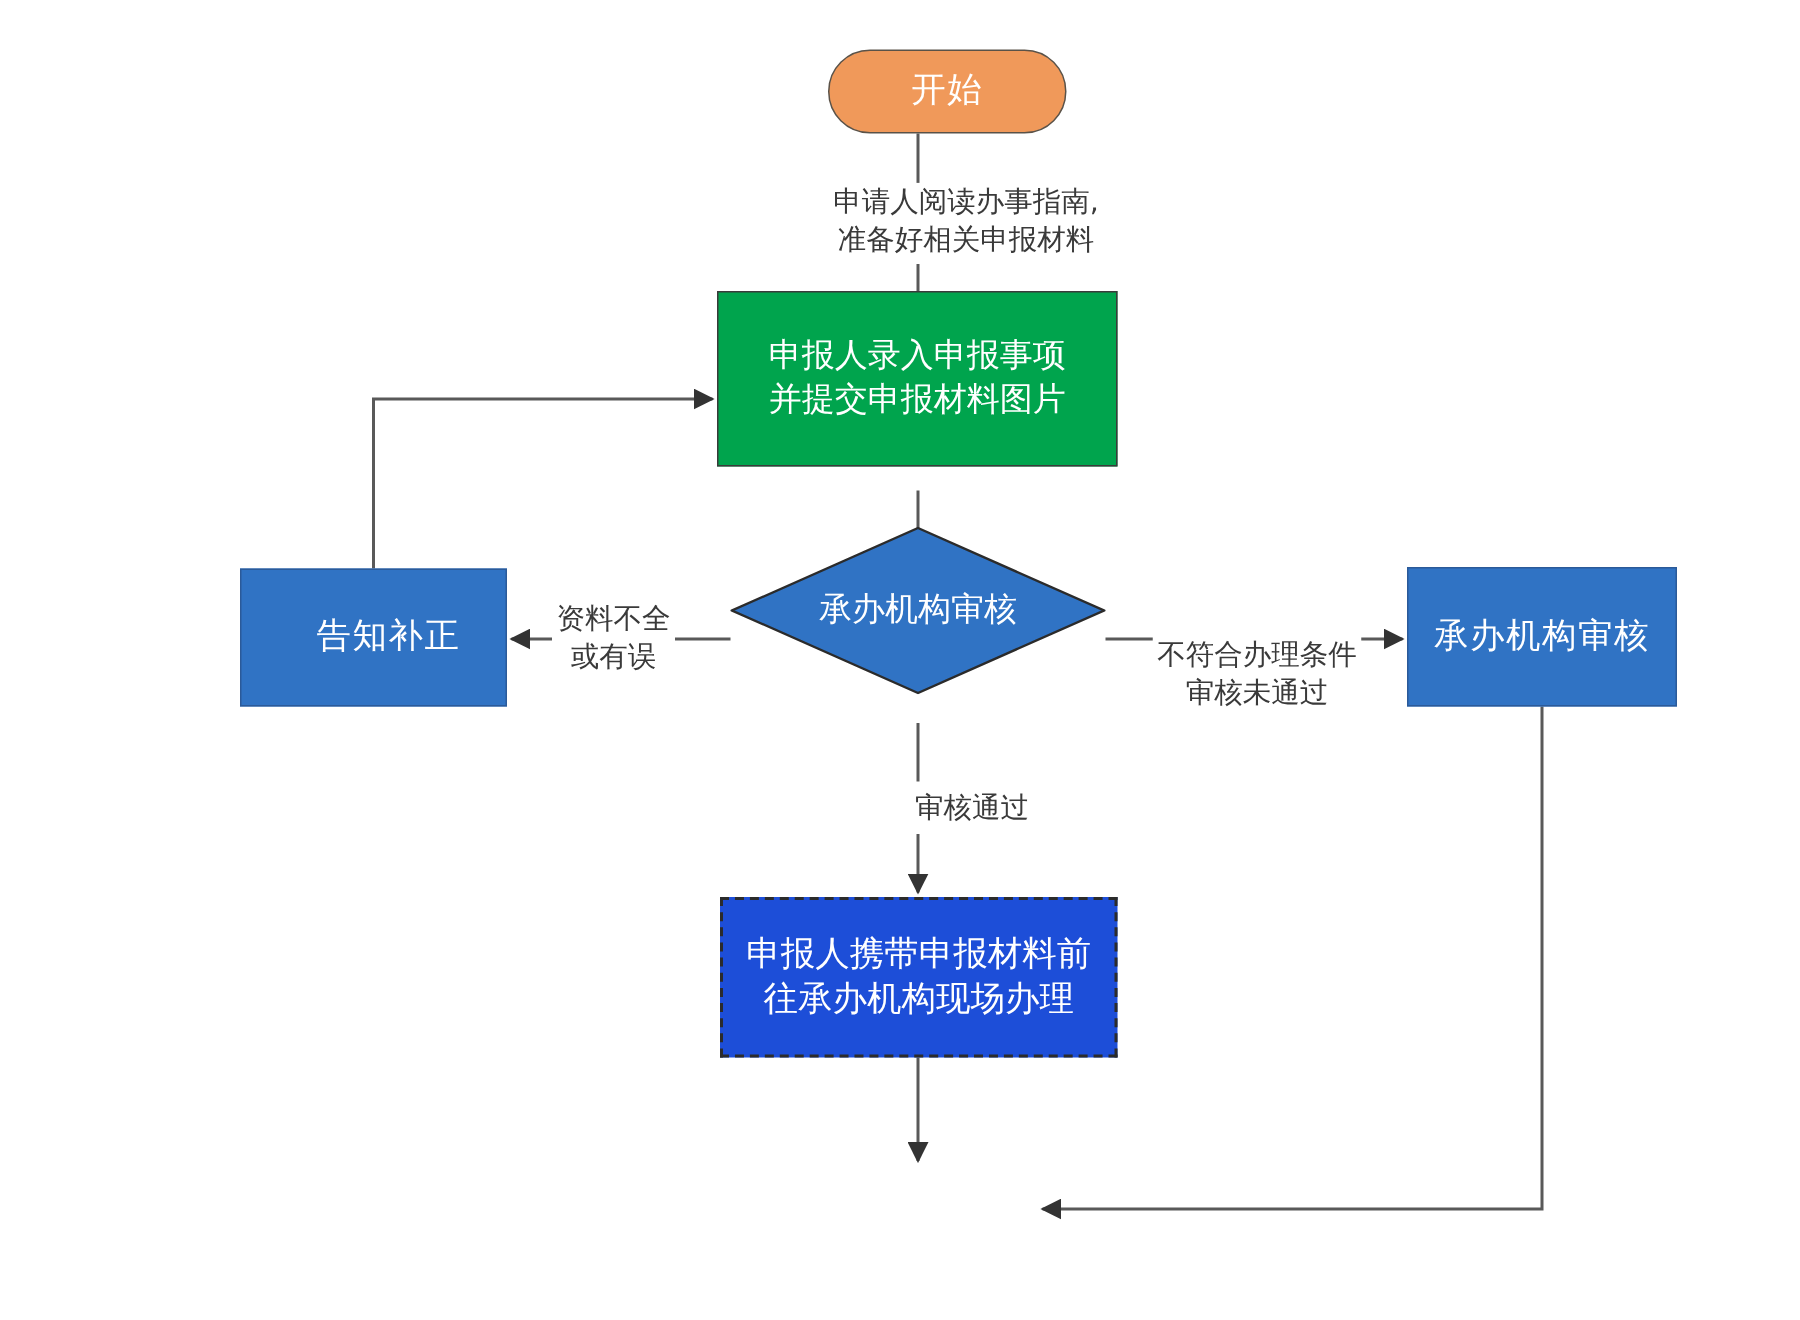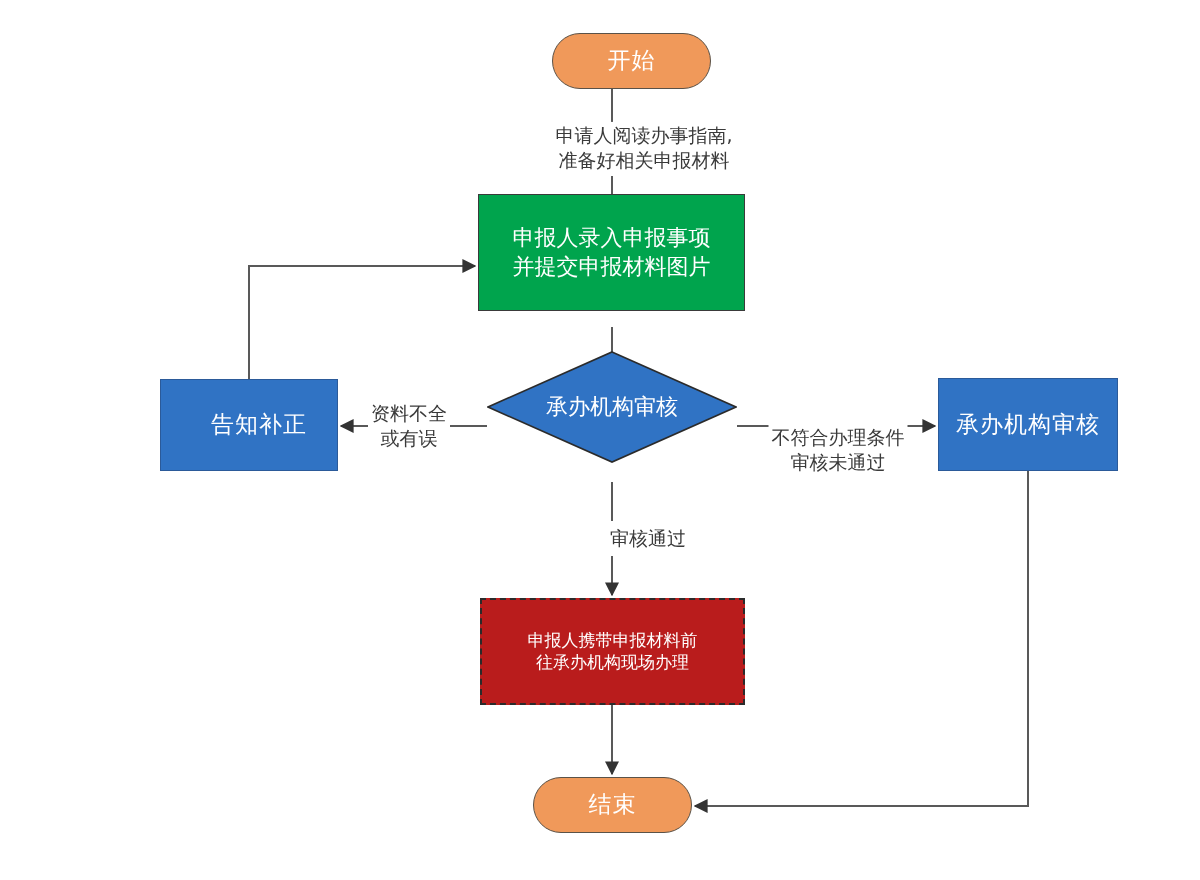--- a/index.html
+++ b/index.html
@@ -42,23 +42,23 @@
     border-radius: 999px;
     font-size: 23px;
     letter-spacing: 1px;
   }
   .node-process-green {
     background: #00A44D;
     border: 1.4px solid #3a3a3a;
     font-size: 22px;
   }
   .node-process-green-dashed {
-    background: #b91c1c;
+    background: #1d4ed8;
     border: 2px dashed #2b2b2b;
-    font-size: 17px;
+    font-size: 23px;
   }
   .node-process-blue {
     background: #3073C4;
     border: 1.4px solid #2b5a99;
     font-size: 23px;
     letter-spacing: 1px;
   }
   .node-decision {
     width: 250px;
     height: 112px;
@@ -141,23 +141,20 @@
 
   <div class="node node-process-blue" style="left:938px; top:378px; width:180px; height:93px;">
     <span>承办机构审核</span>
   </div>
 
   <div class="node node-process-green-dashed" style="left:480px; top:598px; width:265px; height:107px;">
     <span>申报人携带申报材料前
 往承办机构现场办理</span>
   </div>
 
-  <div class="node node-terminator" style="left:533px; top:777px; width:159px; height:56px;">
-    <span>结束</span>
-  </div>
 
   <div class="edge-label" style="left:644px; top:148px; transform:translate(-50%, -50%);">申请人阅读办事指南,
 准备好相关申报材料</div>
 
   <div class="edge-label" style="left:409px; top:426px; transform:translate(-50%, -50%);">资料不全
 或有误</div>
 
   <div class="edge-label" style="left:838px; top:426px; transform:translate(-50%, -50%);margin-top:24px;">不符合办理条件
 审核未通过</div>
 

